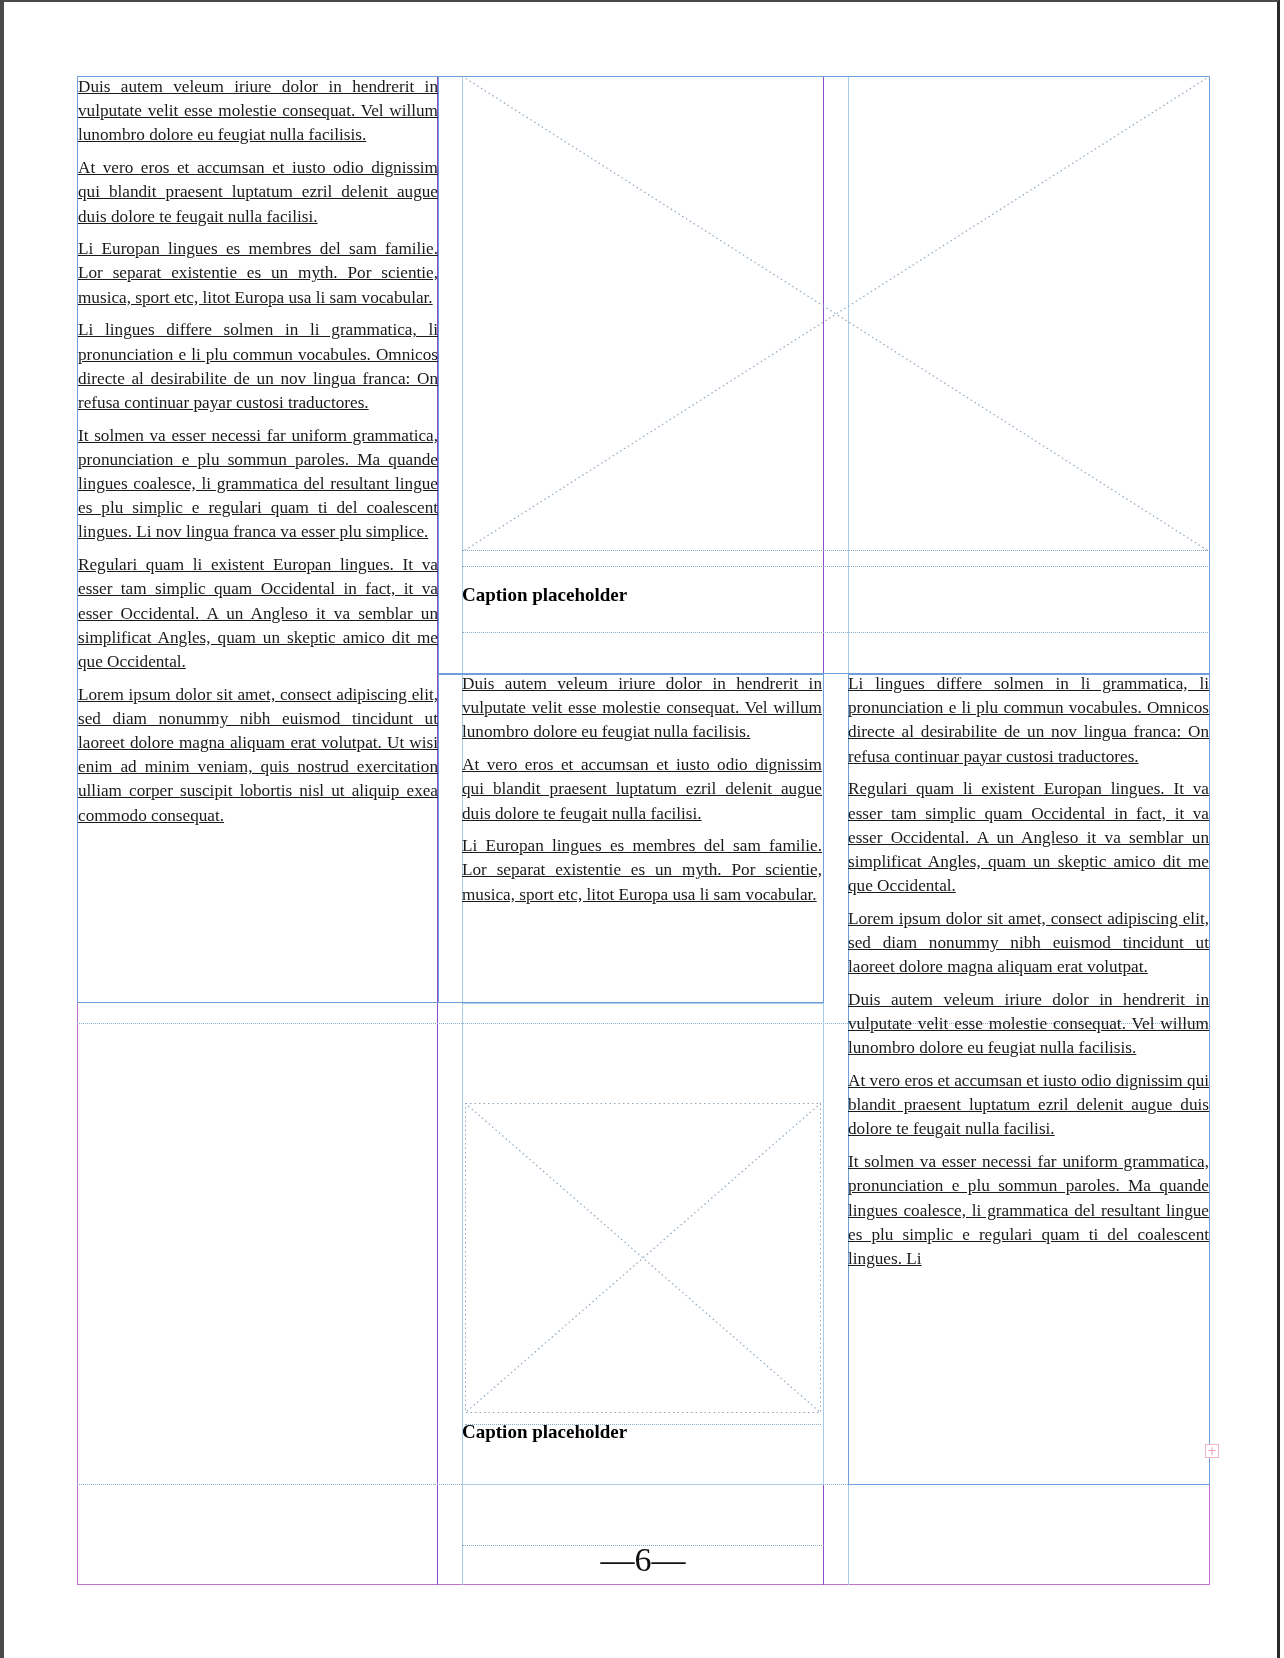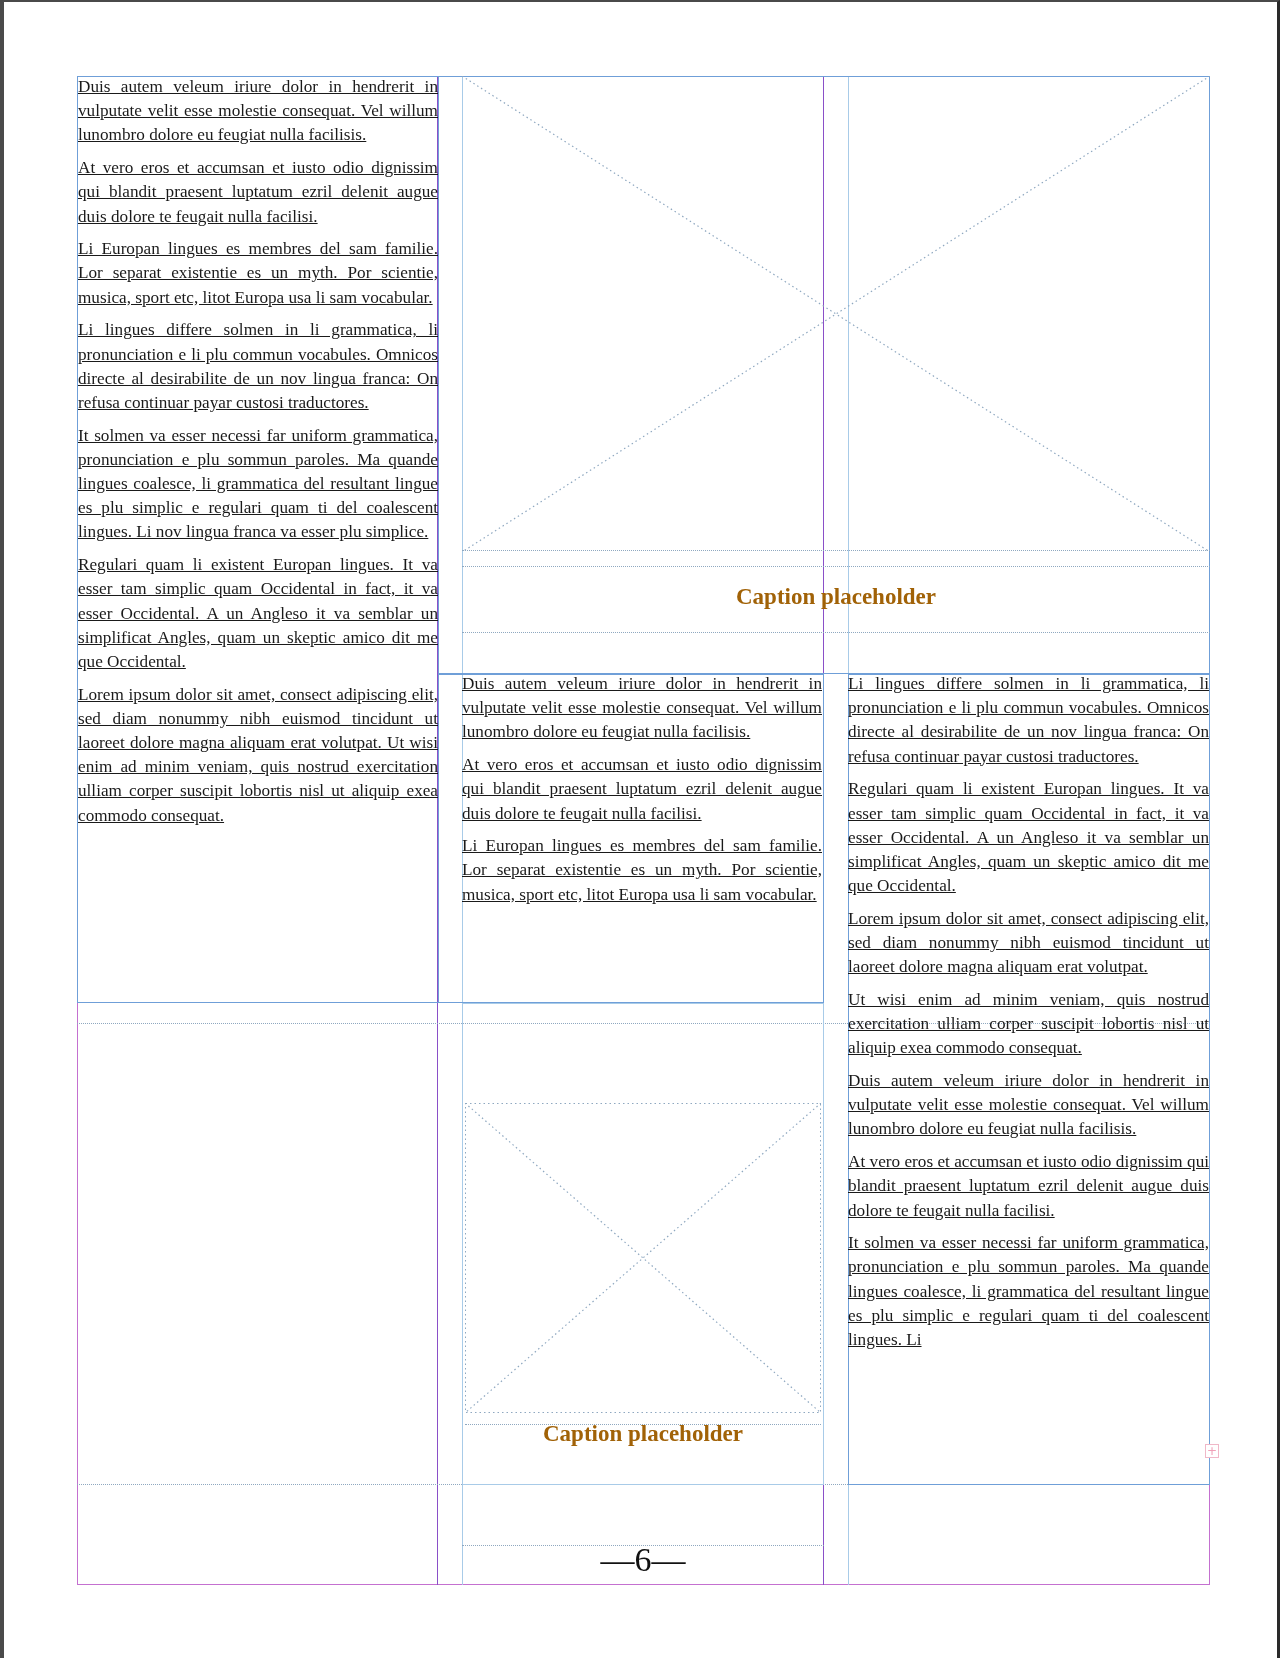--- a/index.html
+++ b/index.html
@@ -16,21 +16,21 @@
   .frame-light { border: 1px solid #a8cbe8; }
   .hdot { height: 0; border-top: 1.5px dotted #8fa8c0; }
   .text-col {
     font-family: "Liberation Serif", "DejaVu Serif", serif;
     font-size: 17.2px; line-height: 24.2px; color: #1a1a1a;
     text-align: justify; text-align-last: left; text-decoration: underline;
   }
   .text-col p { margin: 0 0 8.5px 0; }
   .caption {
     font-family: "Liberation Serif", "DejaVu Serif", serif;
-    font-weight: bold; font-size: 23px; color: #a16207; text-align: center;
+    font-weight: bold; font-size: 19px; color: #000000; text-align: left;
   }
   .page-num {
     font-family: "Liberation Serif", "DejaVu Serif", serif;
     font-size: 34px; color: #111; text-align: center; white-space: nowrap;
   }
   .overset {
     width: 14px; height: 14px; border: 1px solid #f0b8c8; background: #fff;
     color: #f0a0b8; font-size: 12px; line-height: 12px; text-align: center;
     font-family: "DejaVu Sans", sans-serif;
   }
@@ -76,21 +76,20 @@
   <p>Duis autem veleum iriure dolor in hendrerit in vulputate velit esse molestie consequat. Vel willum lunombro dolore eu feugiat nulla facilisis.</p>
   <p>At vero eros et accumsan et iusto odio dignissim qui blandit praesent luptatum ezril delenit augue duis dolore te feugait nulla facilisi.</p>
   <p>Li Europan lingues es membres del sam familie. Lor separat existentie es un myth. Por scientie, musica, sport etc, litot Europa usa li sam vocabular.</p>
 </div>
 
 <div class="abs frame" style="left:848px;top:674px;width:362px;height:811px;"></div>
 <div class="abs text-col" style="left:848px;top:672px;width:361px;">
   <p>Li lingues differe solmen in li grammatica, li pronunciation e li plu commun vocabules. Omnicos directe al desirabilite de un nov lingua franca: On refusa continuar payar custosi traductores.</p>
   <p>Regulari quam li existent Europan lingues. It va esser tam simplic quam Occidental in fact, it va esser Occidental. A un Angleso it va semblar un simplificat Angles, quam un skeptic amico dit me que Occidental.</p>
   <p>Lorem ipsum dolor sit amet, consect adipiscing elit, sed diam nonummy nibh euismod tincidunt ut laoreet dolore magna aliquam erat volutpat.</p>
-  <p>Ut wisi enim ad minim veniam, quis nostrud exercitation ulliam corper suscipit lobortis nisl ut aliquip exea commodo consequat.</p>
   <p>Duis autem veleum iriure dolor in hendrerit in vulputate velit esse molestie consequat. Vel willum lunombro dolore eu feugiat nulla facilisis.</p>
   <p>At vero eros et accumsan et iusto odio dignissim qui blandit praesent luptatum ezril delenit augue duis dolore te feugait nulla facilisi.</p>
   <p style="max-height:121px;overflow:hidden;">It solmen va esser necessi far uniform grammatica, pronunciation e plu sommun paroles. Ma quande lingues coalesce, li grammatica del resultant lingue es plu simplic e regulari quam ti del coalescent lingues. Li</p>
 </div>
 <div class="abs overset" style="left:1205px;top:1444px;">+</div>
 
 <div class="abs frame-light" style="left:462px;top:1003px;width:362px;height:482px;"></div>
 <svg class="xph" style="left:465px;top:1103px;" width="356" height="310">
   <rect x="0.5" y="0.5" width="355" height="309" fill="none" stroke="#8fa8c0" stroke-width="1" stroke-dasharray="1.5,3"></rect>
   <line x1="0" y1="0" x2="356" y2="310" stroke="#8fa8c0" stroke-width="1.2" stroke-dasharray="1.5,3"></line>

